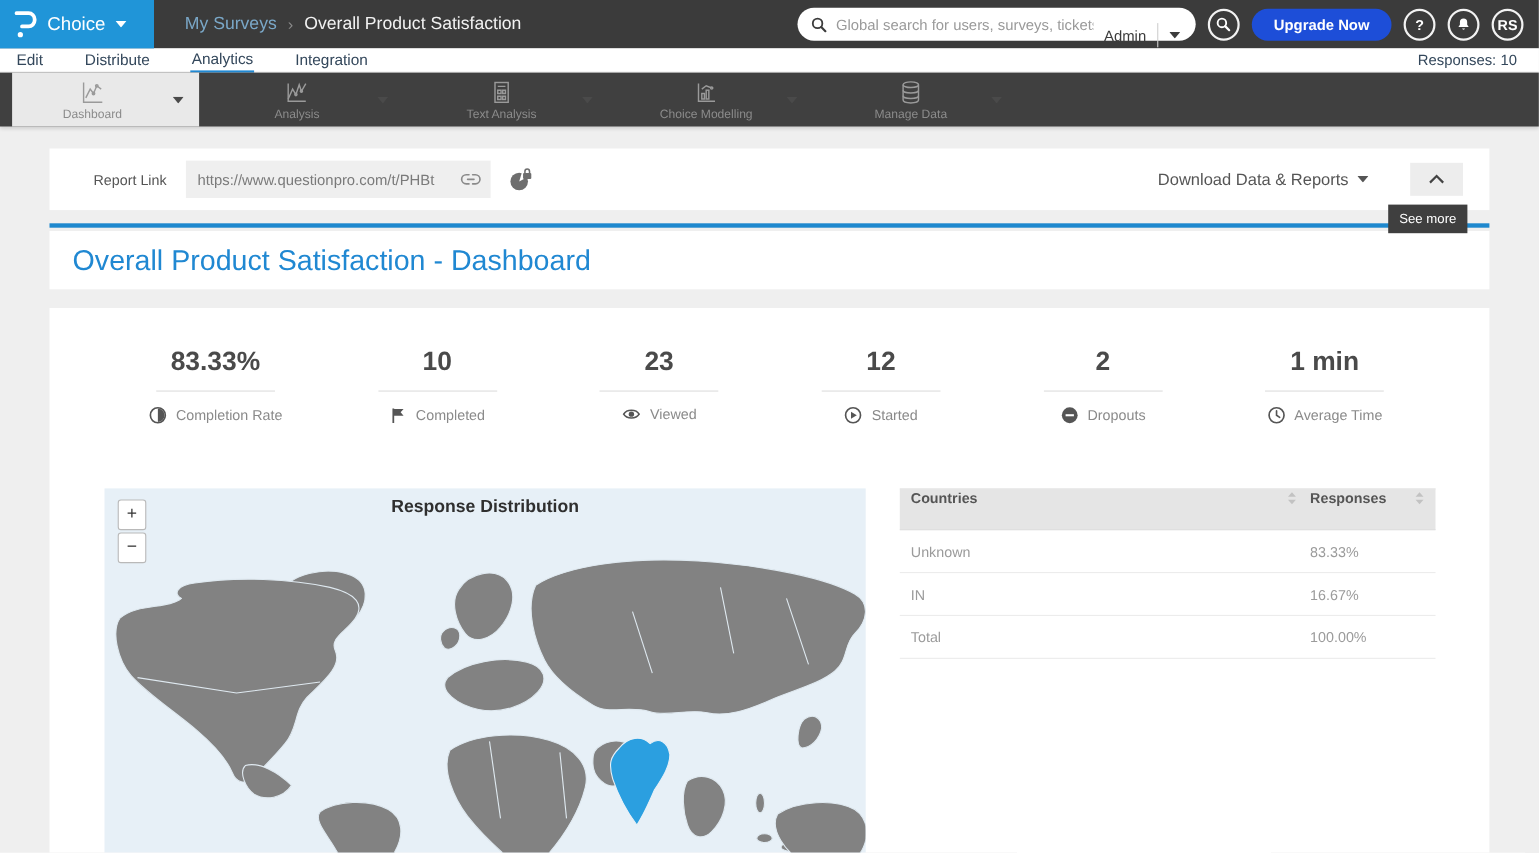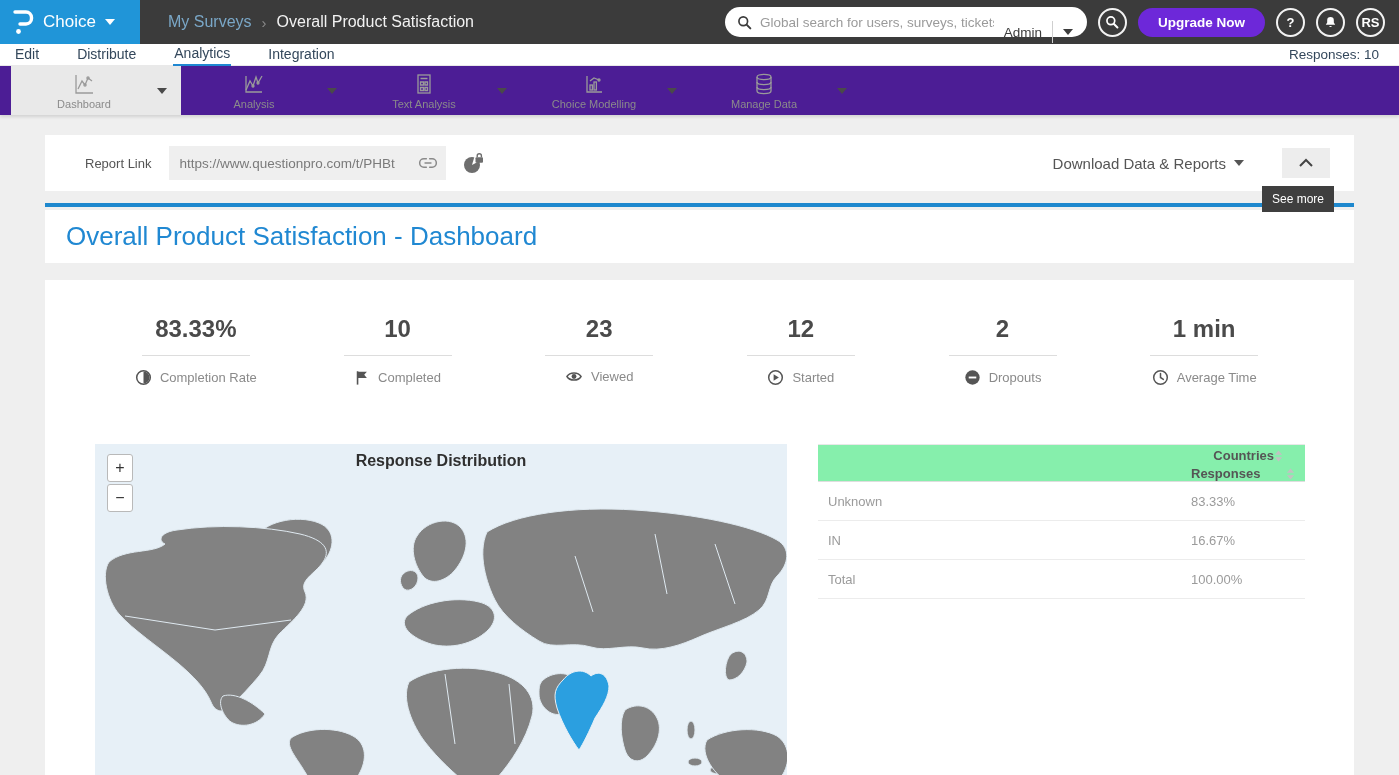--- a/index.html
+++ b/index.html
@@ -23,34 +23,34 @@
   .search-pill input { border:none; outline:none; flex:1; font-size:13.5px; color:#444;
     font-family:"Liberation Sans", sans-serif; margin-left:8px; }
   .search-pill input::placeholder { color:#9a9a9a; }
   .search-scope { display:flex; align-items:center; gap:0;margin-top:20px; }
   .search-scope .scope-label { font-size:13.5px; color:#3c3c3c; padding:0 10px; cursor:pointer; }
   .search-scope .divider { width:1px; height:22px; background:#cfcfcf; }
   .scope-caret { padding:0 10px; cursor:pointer; }
   .circle-btn { width:29px; height:29px; border-radius:50%; border:2px solid #f2f2f2;
     background:transparent; display:flex; align-items:center; justify-content:center;
     color:#fff; font-size:13px; font-weight:bold; cursor:pointer; }
-  .upgrade-btn { height:29px; background:#6d28d9; color:#fff; font-weight:bold; font-size:13.5px;
+  .upgrade-btn { height:29px; background:#1d4ed8; color:#fff; font-weight:bold; font-size:13.5px;
     border:none; border-radius:15px; padding:0 20px; cursor:pointer;
     font-family:"Liberation Sans", sans-serif; }
 
   
   .nav-row { height:22px; background:#fff; display:flex; align-items:center; padding:0 14px;
     border-bottom:1px solid #eaeaea; }
   .nav-tab { font-size:14px; color:#33475b; margin-right:36px; padding:2px 1px 3px; cursor:pointer; }
   .nav-tab.active { border-bottom:2px solid #2088d2; }
   .responses-counter { margin-left:auto; font-size:13.5px; color:#33475b; padding-right:6px; }
 
   
-  .toolbar { height:49px; background:#4c1d95; display:flex; box-shadow:0 2px 3px rgba(0,0,0,0.12);
-    position:relative; z-index:2; padding-left:11px; }
+  .toolbar { height:49px; background:#404040; display:flex; box-shadow:0 2px 3px rgba(0,0,0,0.12);
+    position:relative; z-index:2; padding-left:11px;gap:16px; }
   .tool-group { width:170px; height:49px; display:flex; align-items:center; cursor:pointer; }
   .tool-group.active { background:#e9e9e9; }
   .tool-main { flex:1; display:flex; flex-direction:column; align-items:center; justify-content:center; gap:2px; }
   .tool-label { font-size:11px; color:#8b8b8b; }
   .tool-caret { padding-right:14px; }
 
   
   .content { padding:20px 45px 0; }
   .card { background:#fff; }
   .report-card { height:56px; display:flex; align-items:center; padding:0 24px 0 40px; }
@@ -81,22 +81,22 @@
   .map-panel { width:692px; height:420px; background:#e7f0f7; position:relative; overflow:hidden; }
   .map-title { position:absolute; top:8px; left:0; right:0; text-align:center; font-size:16px;
     font-weight:bold; color:#2f2f2f; z-index:3; }
   .zoom-controls { position:absolute; top:10px; left:12px; z-index:4; display:flex;
     flex-direction:column; gap:2px; }
   .zoom-btn { width:26px; height:28px; background:#fff; border:1px solid #b9b9b9; border-radius:3px;
     font-size:16px; color:#333; cursor:pointer; font-family:"Liberation Sans", sans-serif; }
   .world-map { position:absolute; top:0; left:0; }
 
   .table-panel { flex:1; margin-left:31px; }
-  .ct-header { height:38px; background:#86efac; border-top:1px solid #e8e8e8;
-    border-bottom:1px solid #dedede; display:flex; align-items:flex-end; padding:0 10px;flex-direction:column; }
+  .ct-header { height:38px; background:#e5e5e5; border-top:1px solid #e8e8e8;
+    border-bottom:1px solid #dedede; display:flex; align-items:flex-start; padding:0 10px; }
   .ct-th { font-size:13px; font-weight:bold; color:#555; }
   .th-countries { flex:1; display:flex; align-items:center; justify-content:space-between;
     cursor:pointer; padding-right:12px; }
   .th-responses { width:104px; display:flex; align-items:center; justify-content:space-between;
     cursor:pointer; }
   .ct-row { height:39px; border-bottom:1px solid #ececec; display:flex; align-items:center;
     padding:0 10px; }
   .ct-cell { font-size:13px; color:#9b9b9b; }
   .cell-country { flex:1; padding-right:12px; }
   .cell-responses { width:104px; }

